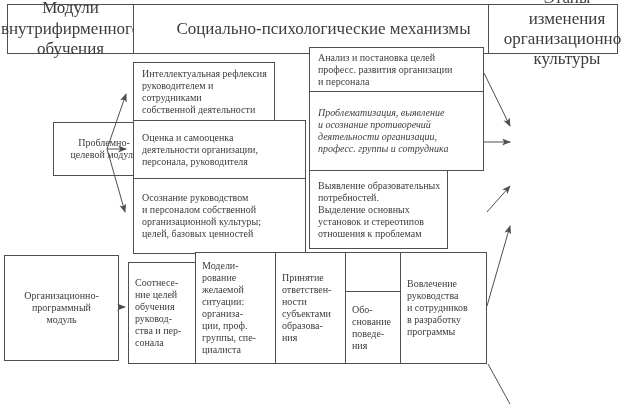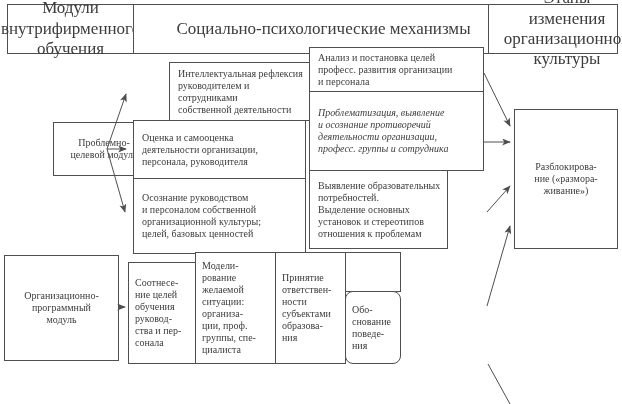--- a/index.html
+++ b/index.html
@@ -58,21 +58,21 @@
   <div class="box center" style="left:5px;top:122px;width:102px;height:54px;margin-left:48px;">
     <span class="txt center">Проблемно-
 целевой модуль</span>
   </div>
   <div class="box center" style="left:4px;top:255px;width:115px;height:106px;">
     <span class="txt center">Организационно-
 программный
 модуль</span>
   </div>
 
-  <div class="box left-align pad" style="left:133px;top:62px;width:142px;height:59px;margin-left:36px;">
+  <div class="box left-align pad" style="left:133px;top:62px;width:142px;height:59px;">
     <span class="txt">Интеллектуальная рефлексия
 руководителем и сотрудниками
 собственной деятельности</span>
   </div>
   <div class="box left-align pad" style="left:133px;top:120px;width:173px;height:59px;">
     <span class="txt">Оценка и самооценка
 деятельности организации,
 персонала, руководителя</span>
   </div>
   <div class="box left-align pad" style="left:133px;top:178px;width:173px;height:76px;">
@@ -121,32 +121,34 @@
   </div>
   <div class="box left-align pad-sm" style="left:275px;top:252px;width:71px;height:112px;">
     <span class="txt">Принятие
 ответствен-
 ности
 субъектами
 образова-
 ния</span>
   </div>
   <div class="box" style="left:345px;top:252px;width:56px;height:40px;"></div>
-  <div class="box left-align pad-sm" style="left:345px;top:291px;width:56px;height:73px;border-radius:8px;">
+  <div class="box left-align pad-sm" style="left:345px;top:291px;width:56px;height:73px;">
     <span class="txt">Обо-
 снование
 поведе-
 ния</span>
   </div>
+  <div class="box left-align pad-sm" style="left:400px;top:252px;width:87px;height:112px;">
+    <span class="txt">Вовлечение
+руководства
+и сотрудников
+в разработку
+программы</span>
+  </div>
 
-  <div class="box center" style="left:514px;top:109px;width:104px;height:140px;">
-    <span class="txt center">Разблокирова-
-ние («размора-
-живание»)</span>
-  </div>
 
   <svg class="overlay" viewBox="0 0 622 404">
     <defs>
       <marker id="ah" viewBox="0 0 10 8" refX="9" refY="4" markerWidth="9" markerHeight="7" orient="auto">
         <path d="M0,0 L10,4 L0,8 L2.5,4 z" fill="#4f4f4f"></path>
       </marker>
     </defs>
     <line x1="107" y1="149" x2="126" y2="94" marker-end="url(#ah)"></line>
     <line x1="107" y1="149" x2="126" y2="149" marker-end="url(#ah)"></line>
     <line x1="107" y1="149" x2="125" y2="212" marker-end="url(#ah)"></line>

